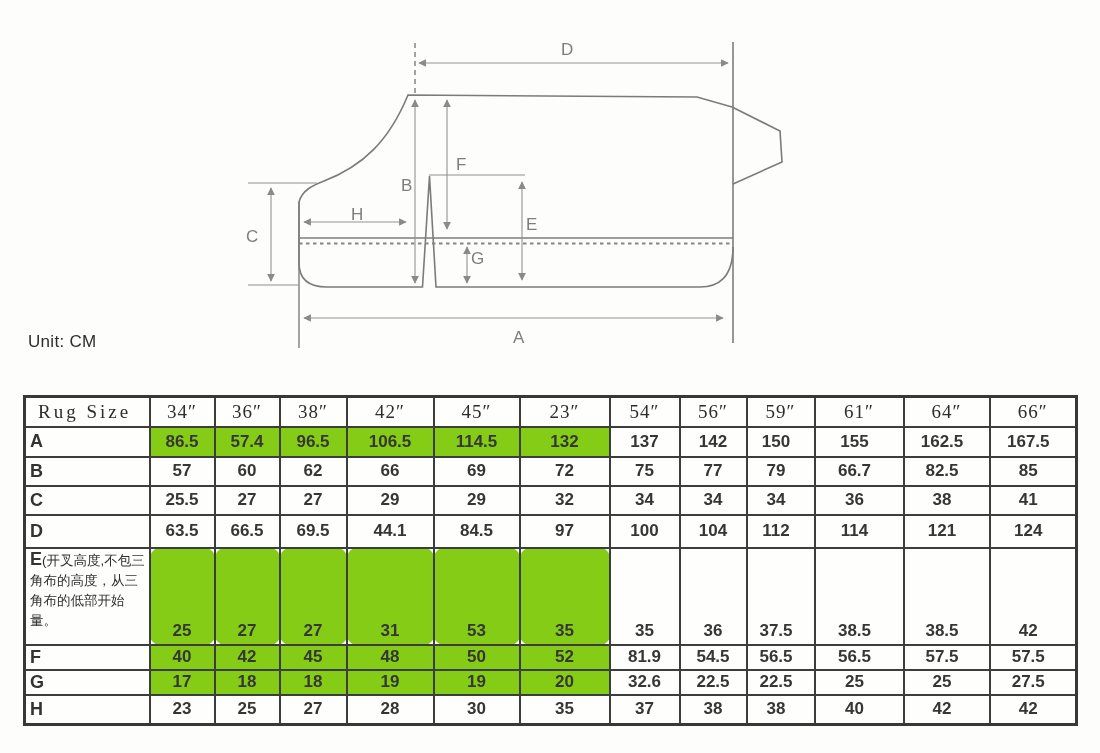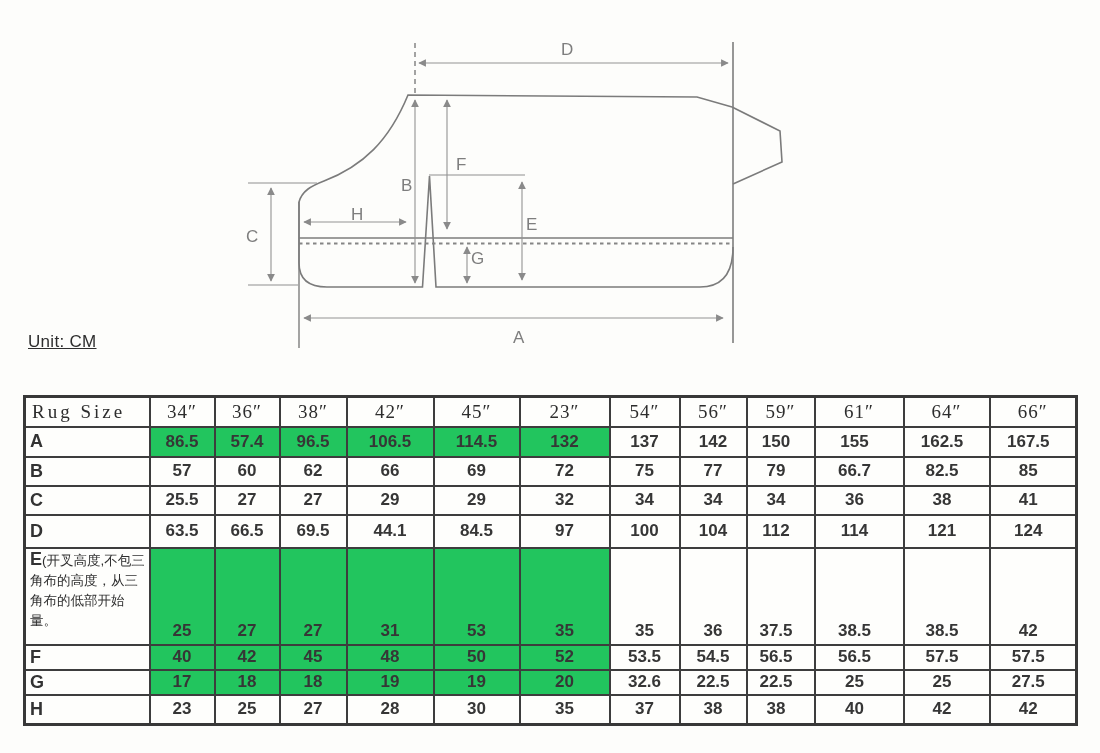--- a/index.html
+++ b/index.html
@@ -12,21 +12,21 @@
   
   .diagram{position:absolute;left:0;top:0;width:820px;height:370px;}
   .diagram svg{position:absolute;left:0;top:0;}
   .dim-label{
     position:absolute;
     font-family:"Liberation Sans", sans-serif;
     font-size:17px;color:#7e7e7e;line-height:1;
   }
   .unit-label{
     position:absolute;left:28px;top:332px;
-    font-size:17px;color:#2e2e2e;letter-spacing:.3px;text-decoration:underline;
+    font-size:17px;color:#2e2e2e;letter-spacing:.3px;
   }
   
   table.size-table{
     position:absolute;left:23px;top:395px;
     width:1052px;table-layout:fixed;
     border-collapse:collapse;
     border:3px solid #383838;
     background:#fefefc;
   }
   .size-table th,.size-table td{
@@ -35,21 +35,21 @@
     font-size:17px;line-height:1.05;
     text-align:center;vertical-align:middle;
     color:#363636;
   }
   .size-table thead tr{height:30px;}
   .size-table thead th{
     font-family:"Liberation Serif", serif;
     font-weight:normal;font-size:19px;letter-spacing:1px;color:#2d2d2d;
   }
   .size-table thead th.corner{
-    text-align:left;padding-left:6px;letter-spacing:3px;
+    text-align:left;padding-left:12px;letter-spacing:3px;
   }
   .size-table tbody tr:nth-child(1){height:30px;}
   .size-table tbody tr:nth-child(2){height:29px;}
   .size-table tbody tr:nth-child(3){height:29px;}
   .size-table tbody tr:nth-child(4){height:33px;}
   .size-table tbody tr:nth-child(5){height:97px;}
   .size-table tbody tr:nth-child(6){height:25px;}
   .size-table tbody tr:nth-child(7){height:25px;}
   .size-table tbody tr:nth-child(8){height:30px;}
   .size-table td{font-weight:bold;}
@@ -57,23 +57,23 @@
     text-align:left;font-weight:normal;padding:1px 3px 1px 4px;
   }
   .size-table .letter{
     font-weight:bold;font-size:18px;color:#333;
     font-family:"Liberation Sans", sans-serif;
   }
   .size-table .note{
     font-weight:normal;font-size:13.5px;line-height:1.5;color:#2f2f2f;
     font-family:"Liberation Sans", sans-serif;
   }
-  .size-table tr.tall td{vertical-align:bottom;padding-bottom:4px;}
+  .size-table tr.tall td{vertical-align:bottom;padding-bottom:4px;border-radius:10px;}
   .size-table tr.tall td.rowlabel{vertical-align:top;padding-top:1px;}
-  .size-table td.hl{background:#22c55e;}
+  .size-table td.hl{background:#84cc16;}
   .size-table td.ra{text-align:center;padding-right:9px;}
 </style>
 </head>
 <body>
 
 <div class="diagram">
   <svg width="820" height="370" viewBox="0 0 820 370">
     <defs>
       <marker id="ah" viewBox="0 0 10 10" refX="9" refY="5" markerWidth="9" markerHeight="7" orient="auto-start-reverse">
         <path d="M0,0 L10,5 L0,10 z" fill="#8a8a8a"></path>
@@ -225,21 +225,21 @@
         <td class="ra">42</td>
       </tr>
       <tr>
         <td class="rowlabel"><span class="letter">F</span></td>
         <td class="hl">40</td>
         <td class="hl">42</td>
         <td class="hl">45</td>
         <td class="hl">48</td>
         <td class="hl">50</td>
         <td class="hl">52</td>
-        <td>53.5</td>
+        <td>81.9</td>
         <td>54.5</td>
         <td class="ra">56.5</td>
         <td class="ra">56.5</td>
         <td class="ra">57.5</td>
         <td class="ra">57.5</td>
       </tr>
       <tr>
         <td class="rowlabel"><span class="letter">G</span></td>
         <td class="hl">17</td>
         <td class="hl">18</td>

